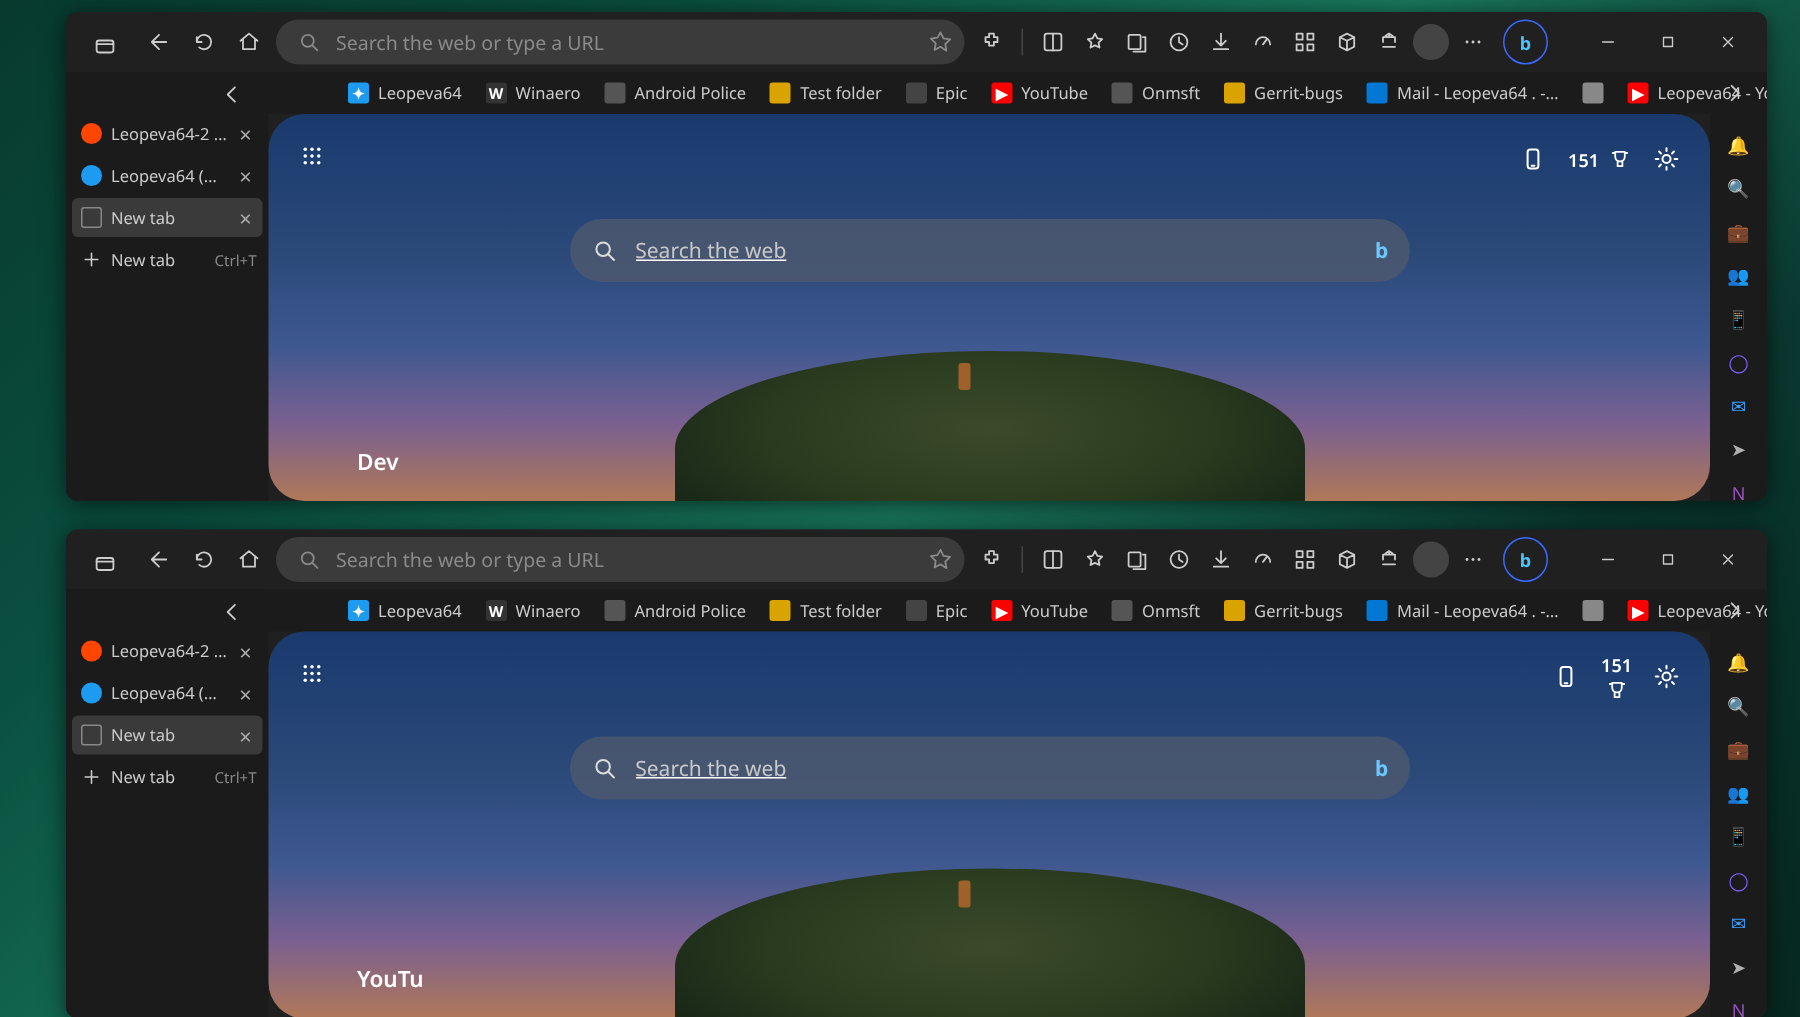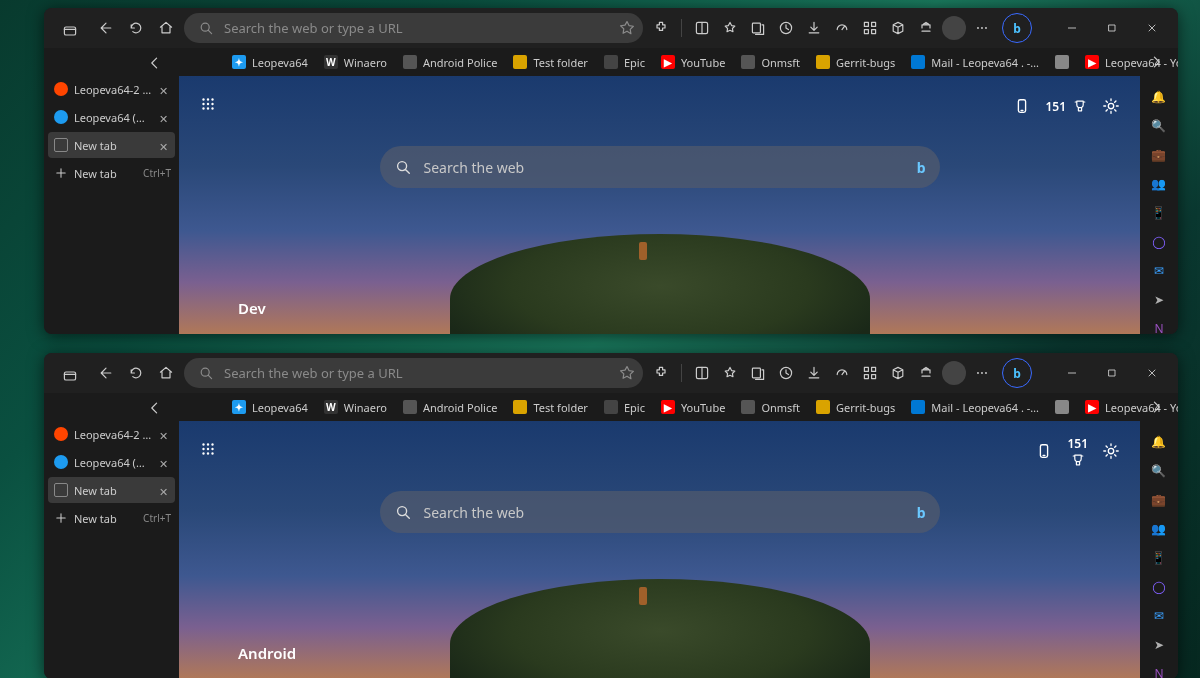--- a/index.html
+++ b/index.html
@@ -119,20 +119,21 @@
   .tab-new-shortcut { font-size: 10px; color: #888; }
 
   .tabs-btn-toolbar { position:absolute; left:14px; top:11px; }
 
   
   .page {
     position: absolute;
     left: 135px; top: 68px; right: 38px; bottom: 0;
     background: linear-gradient(to bottom, #1a3a6e 0%, #2a4878 35%, #3e5890 60%, #7a6090 80%, #b07858 100%);
     overflow: hidden;
+    border-radius: 24px;
   }
   .page-hdr {
     display: flex; justify-content: space-between; align-items: center;
     height: 60px; padding: 0 20px;
   }
   .grid-btn { color: #fff; font-size: 16px; }
   .page-hdr-right { display: flex; gap: 14px; align-items: center; color: #fff; }
   .rewards {
     display:flex; align-items:center; gap:6px; font-size:12px; color:#fff; font-weight:600;
   }
@@ -140,21 +141,21 @@
 
   .searchbox {
     width: 560px; height: 42px; margin: 10px auto 0;
     background: rgba(80,90,110,0.75);
     border-radius: 21px;
     display: flex; align-items: center; gap: 12px;
     padding: 0 14px;
   }
   .searchbox input {
     flex: 1; background: transparent; border: none;
-    font-size: 14px; color: #fff; outline: none;
+    font-size: 14px; color: #fff; outline: none; text-decoration: underline;
   }
   .searchbox input::placeholder { color: #c8c8c8; }
   .bing-b { color: #6ac8ff; font-weight: bold; font-size: 14px; }
 
   .landmass {
     position: absolute; bottom: -30px; left: 50%; transform: translateX(-50%);
     width: 420px; height: 130px;
     background: radial-gradient(ellipse at 50% 40%, #3a4a2a 0%, #2a3a1e 50%, #1a2818 80%);
     border-radius: 50% 50% 20% 20%;
   }
@@ -756,21 +757,21 @@
       </div>
     </div>
     <div class="searchbox">
       <svg viewBox="0 0 20 20" width="18" height="18" style="color:#ddd">
           <use href="#i-search"></use>
         </svg>
       <input placeholder="Search the web" style="">
       <span class="bing-b">b</span>
     </div>
     <div class="landmass"></div>
-    <div class="build-label">Android</div>
+    <div class="build-label">YouTu</div>
   </div>
 
   <div class="edge-sidebar">
     <div class="side-ico" style="color:#4ca0ff">🔔</div>
     <div class="side-ico" style="color:#ffb020">🔍</div>
     <div class="side-ico" style="color:#ff7b3a">💼</div>
     <div class="side-ico" style="color:#a080ff">👥</div>
     <div class="side-ico" style="color:#40c060">📱</div>
     <div class="side-ico" style="color:#8060ff">◯</div>
     <div class="side-ico" style="color:#3aa0ff">✉</div>

